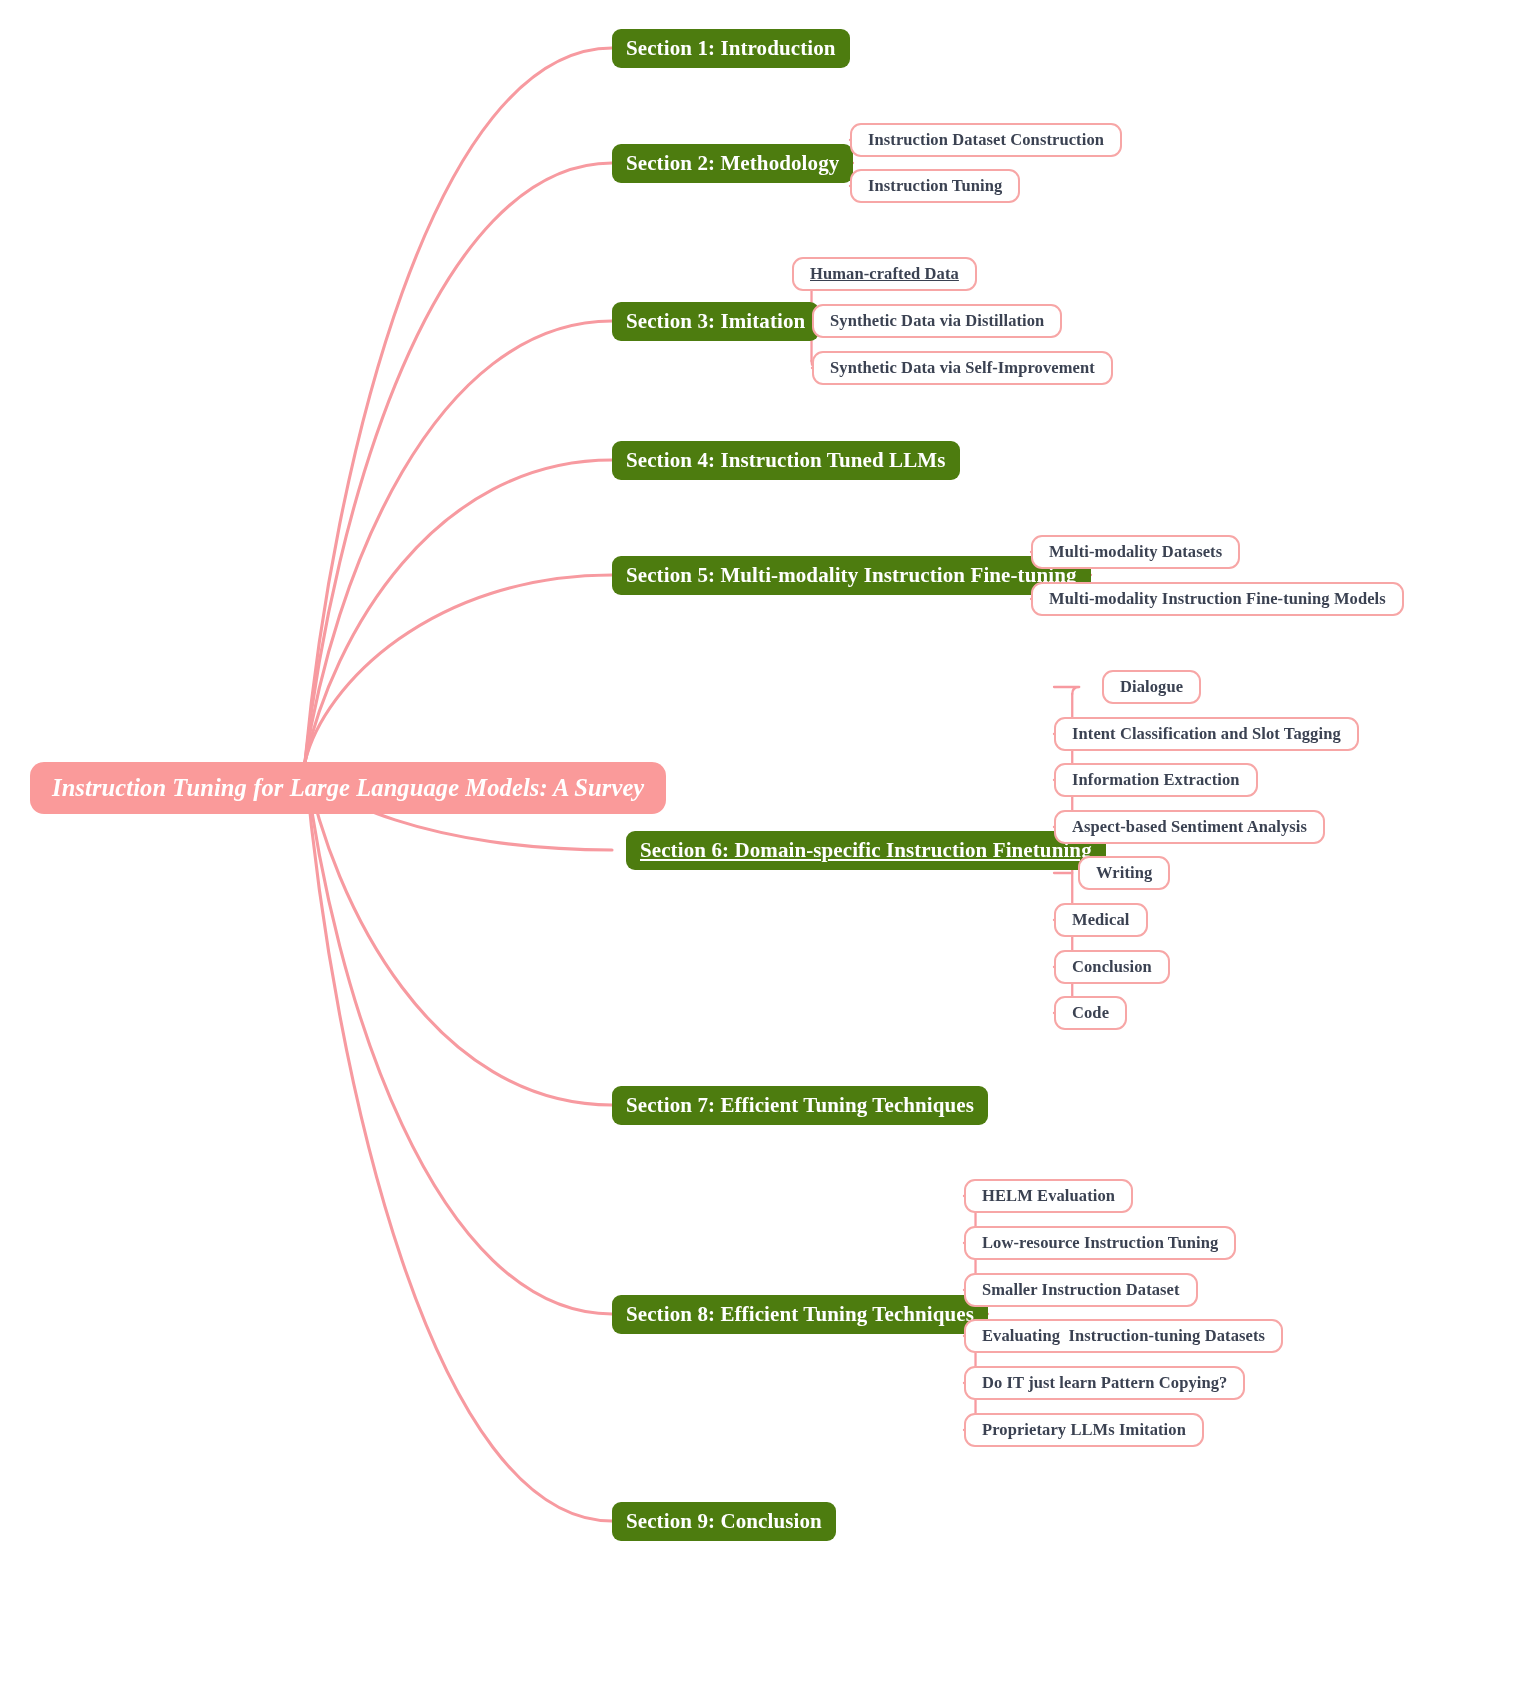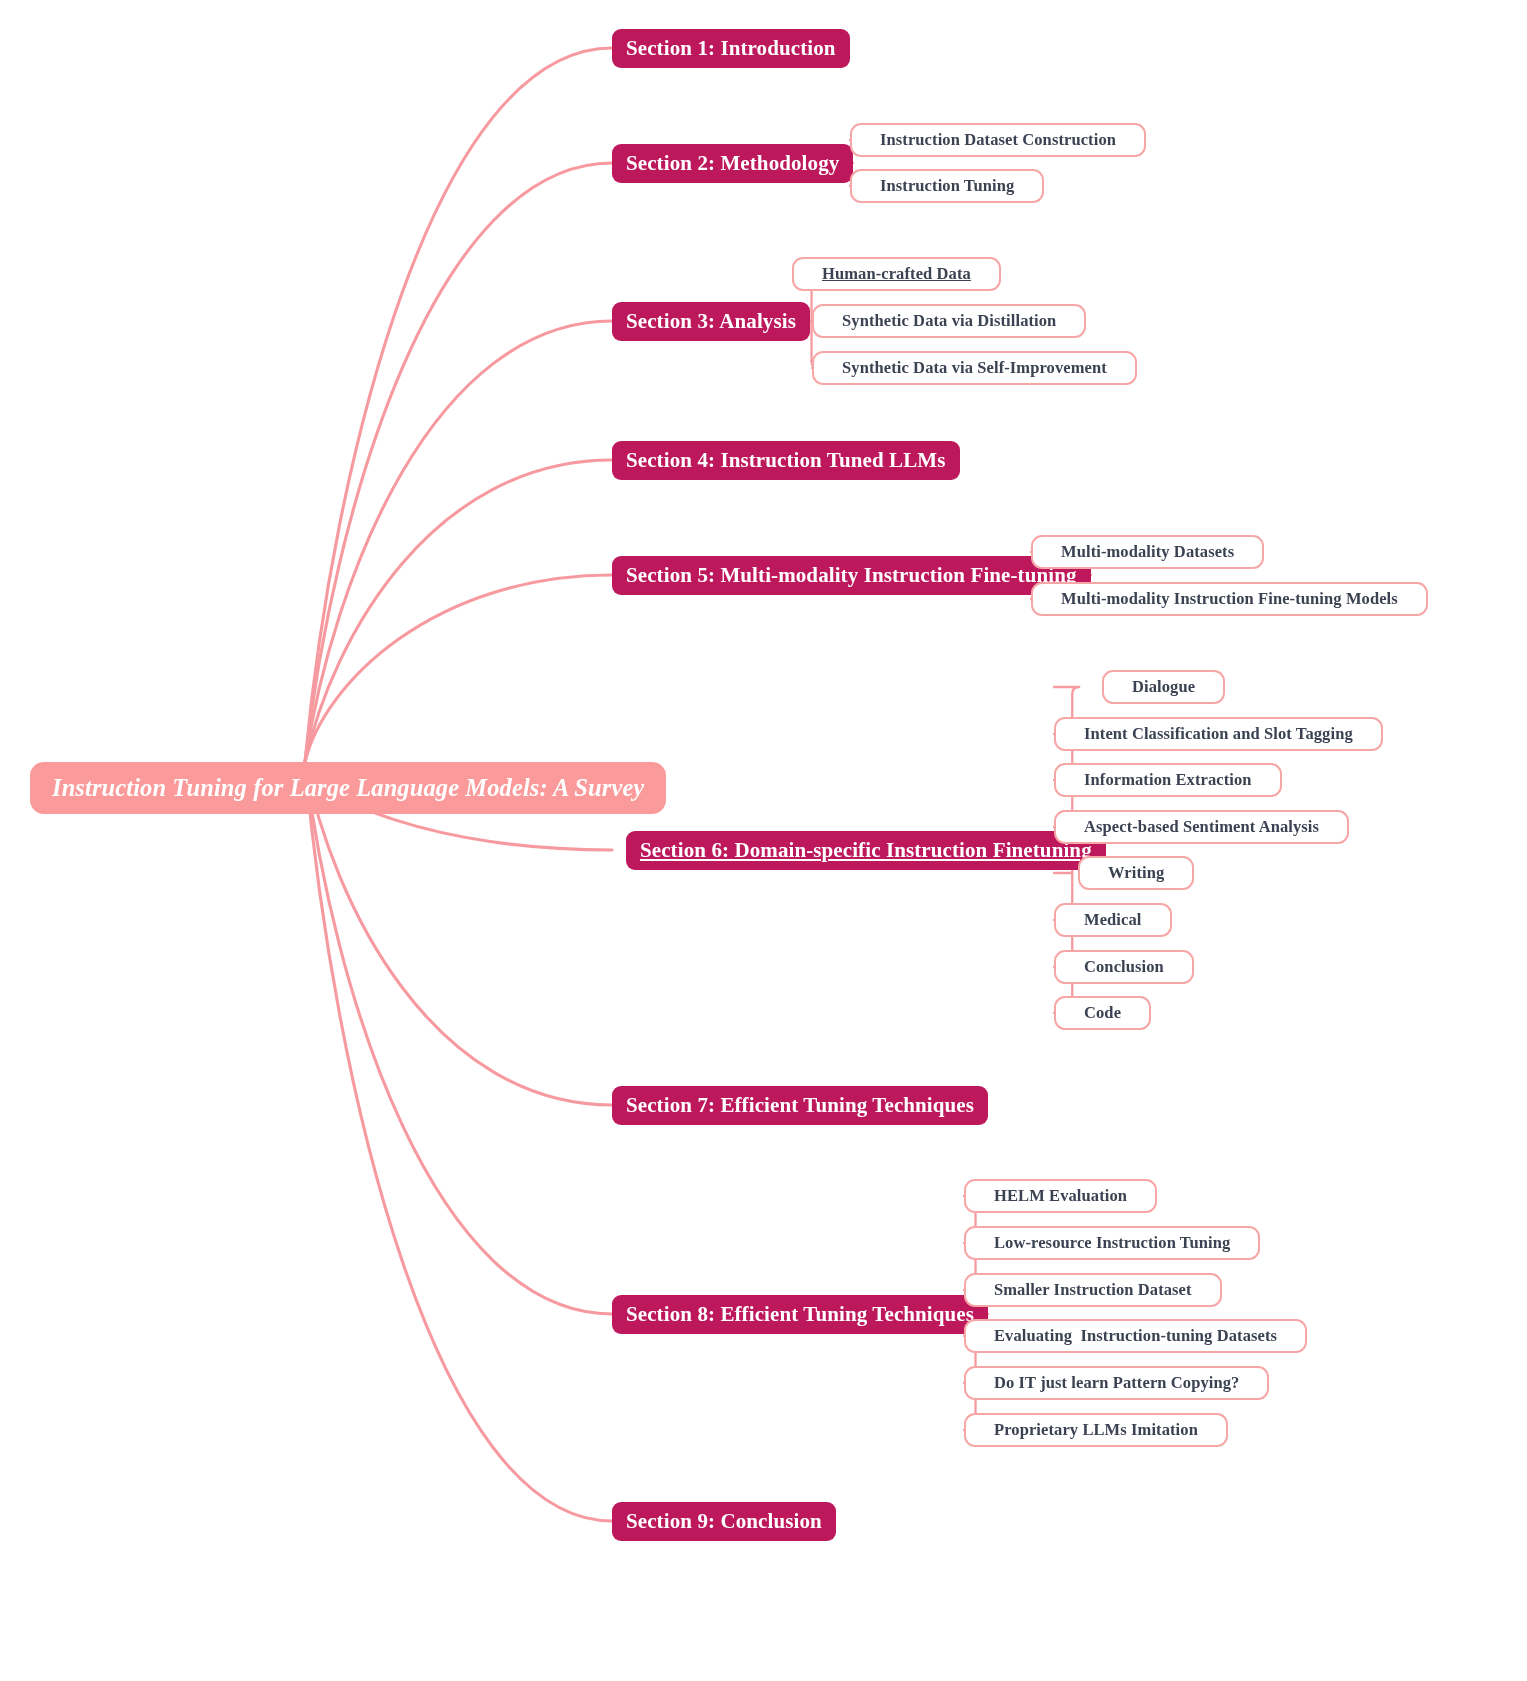--- a/index.html
+++ b/index.html
@@ -40,35 +40,35 @@
     background: #fa9a9a;
     color: #ffffff;
     border-radius: 14px;
     font-style: italic;
     font-size: 24.5px;
     padding: 16px 22px;
     height: 52px;
     line-height: 52px;
   }
   .section-node {
-    background: #be185d;
+    background: #4d7c0f;
     color: #ffffff;
     border-radius: 9px;
     font-size: 21px;
     padding: 0 14px;
     height: 39px;
     line-height: 39px;
   }
   .leaf-node {
     background: #ffffff;
     color: #3b4252;
     border: 2.2px solid #f7a6a6;
     border-radius: 11px;
     font-size: 16.5px;
-    padding: 0 28px;
+    padding: 0 16px;
     height: 34px;
     line-height: 32px;
   }
 </style>
 </head>
 <body>
 
 <div id="canvas">
   <svg id="edges" viewBox="0 0 1527 1681" xmlns="http://www.w3.org/2000/svg">
       <path d="M 305 762 C 333 462.12, 433.94 48, 612 48" fill="none" stroke="#f79aa0" stroke-width="3.1" stroke-linecap="round" stroke-linejoin="round"></path>
@@ -110,21 +110,21 @@
       <path d="M 975.52 1290 L 964 1290" fill="none" stroke="#f79aa0" stroke-width="2.3" stroke-linecap="round" stroke-linejoin="round"></path>
       <path d="M 975.52 1336 L 964 1336" fill="none" stroke="#f79aa0" stroke-width="2.3" stroke-linecap="round" stroke-linejoin="round"></path>
       <path d="M 975.52 1383 L 964 1383" fill="none" stroke="#f79aa0" stroke-width="2.3" stroke-linecap="round" stroke-linejoin="round"></path>
       <path d="M 975.52 1423 Q 975.52 1430, 982.52 1430 L 964 1430" fill="none" stroke="#f79aa0" stroke-width="2.3" stroke-linecap="round" stroke-linejoin="round"></path>
     </svg>
 <div class="node root-node" style="left: 30px; top: 762px;">Instruction Tuning for Large Language Models: A Survey</div>
     <div class="node section-node" style="left: 612px; top: 28.5px;">Section 1: Introduction</div>
     <div class="node section-node" style="left: 612px; top: 143.5px;">Section 2: Methodology</div>
     <div class="node leaf-node" style="left: 850px; top: 123px;">Instruction Dataset Construction</div>
     <div class="node leaf-node" style="left: 850px; top: 169px;">Instruction Tuning</div>
-    <div class="node section-node" style="left: 612px; top: 301.5px;">Section 3: Analysis</div>
+    <div class="node section-node" style="left: 612px; top: 301.5px;">Section 3: Imitation</div>
     <div class="node leaf-node" style="left: 792px; top: 257px; text-decoration: underline;">Human-crafted Data</div>
     <div class="node leaf-node" style="left: 812px; top: 304px;">Synthetic Data via Distillation</div>
     <div class="node leaf-node" style="left: 812px; top: 351px;">Synthetic Data via Self-Improvement</div>
     <div class="node section-node" style="left: 612px; top: 440.5px;">Section 4: Instruction Tuned LLMs</div>
     <div class="node section-node" style="left: 612px; top: 555.5px;">Section 5: Multi-modality Instruction Fine-tuning</div>
     <div class="node leaf-node" style="left: 1031px; top: 535px;">Multi-modality Datasets</div>
     <div class="node leaf-node" style="left: 1031px; top: 582px;">Multi-modality Instruction Fine-tuning Models</div>
     <div class="node section-node" style="left: 626px; top: 830.5px; text-decoration: underline;">Section 6: Domain-specific Instruction Finetuning</div>
     <div class="node leaf-node" style="left: 1054px; top: 670px; margin-left: 48px;">Dialogue</div>
     <div class="node leaf-node" style="left: 1054px; top: 717px;">Intent Classification and Slot Tagging</div>

